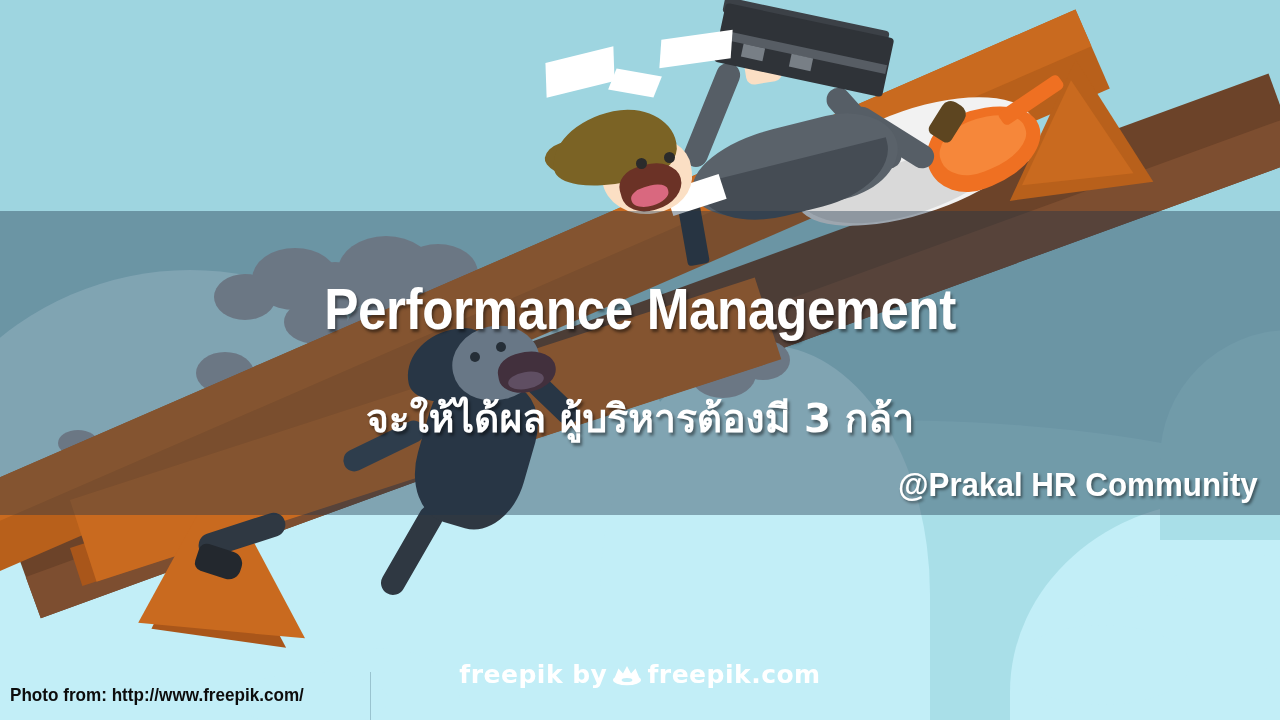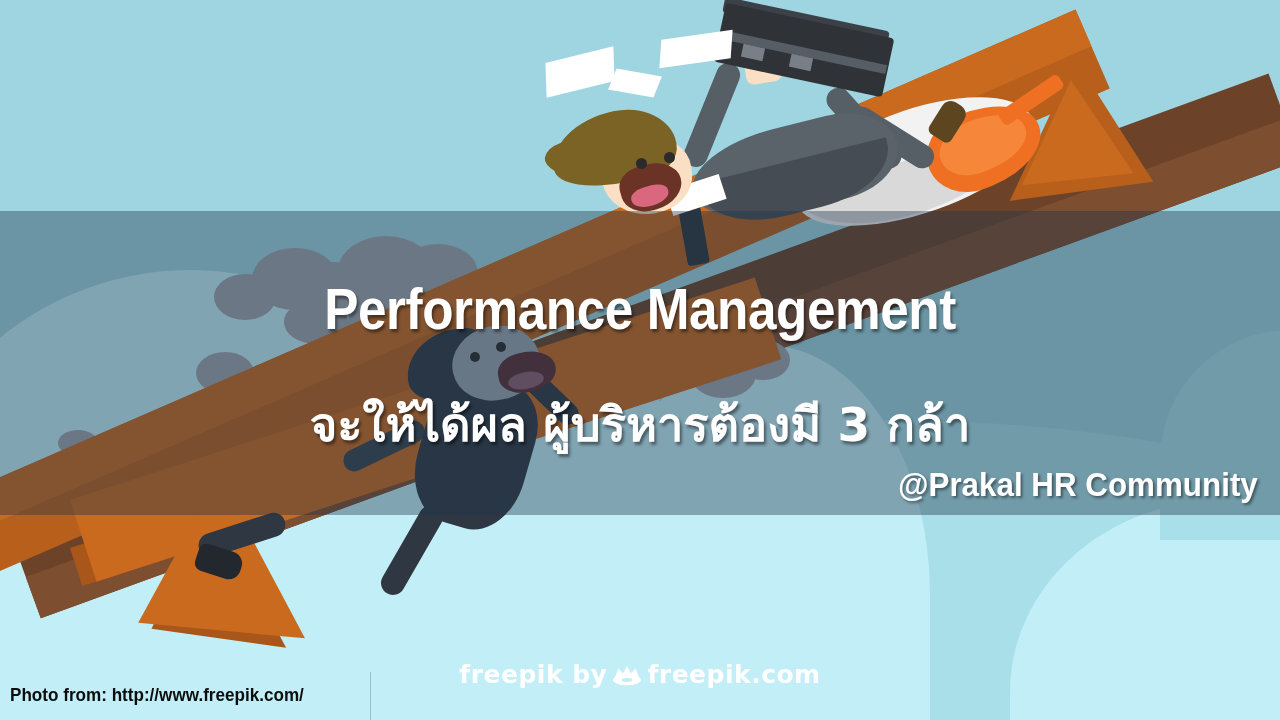--- a/index.html
+++ b/index.html
@@ -291,21 +291,21 @@
     transform:scaleX(0.90);
     text-shadow:2px 3px 3px rgba(0,0,0,0.45);
     white-space:nowrap;
   }
   .subtitle{
     position:absolute;left:0;top:387px;width:1280px;
     text-align:center;
     color:#ffffff;
     font-family:"DejaVu Sans","Liberation Sans",sans-serif;
     font-weight:bold;
-    font-size:47px;
+    font-size:39px;
     text-shadow:2px 3px 3px rgba(0,0,0,0.45);
     white-space:nowrap;
   }
   .credit{
     position:absolute;right:22px;top:466px;
     color:#ffffff;
     font-family:"Liberation Sans",sans-serif;
     font-weight:bold;
     font-size:33px;
     letter-spacing:0px;

